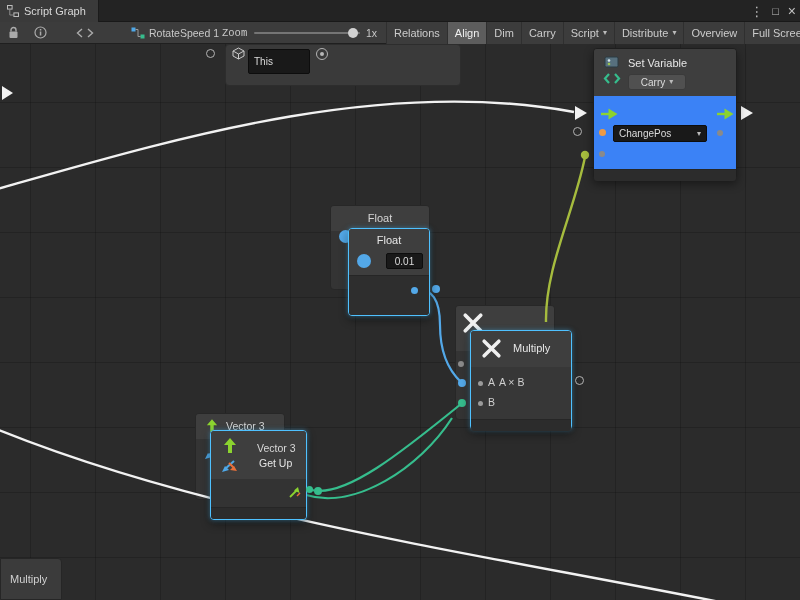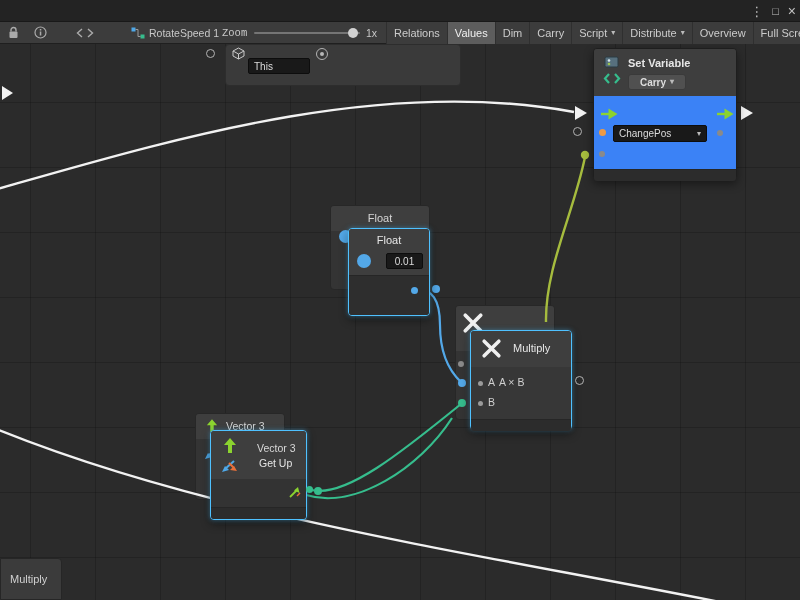--- a/index.html
+++ b/index.html
@@ -132,30 +132,30 @@
         <circle cx="461" cy="364" r="3" fill="#8a8a8a"></circle>
       </g>
     </svg>
 
     <span class="oport" style="left:206px;top:49px;width:9px;height:9px;"></span>
     <div style="position:absolute;z-index:3;left:230px;top:45px;width:105px;height:20px;">
       <svg style="position:absolute;left:2px;top:2px;" width="13" height="13" viewBox="0 0 13 13">
           <path d="M6.5 1 L12 4 V9 L6.5 12 L1 9 V4 Z" fill="#3f3f3f" stroke="#c9c9c9"></path>
           <path d="M1 4 L6.5 7 L12 4 M6.5 7 V12" stroke="#c9c9c9" fill="none"></path>
         </svg>
-      <div class="field" style="left:18px;top:13px;width:62px;height:16px;">
+      <div class="field" style="left:18px;top:4px;width:62px;height:25px;">
         <span>This</span>
       </div>
       <span class="oport" style="left:86px;top:3px;width:12px;height:12px;">
         <span style="position:absolute;left:3px;top:3px;width:4px;height:4px;border-radius:50%;background:#b8b8b8;"></span>
       </span>
     </div>
 
     <div class="node" style="left:593px;top:48px;width:144px;height:132px;">
-      <div class="nhead" style="height:47px;font-weight:bold;">
+      <div class="nhead" style="height:47px;">
         <svg style="position:absolute;left:8px;top:7px;" width="20" height="30" viewBox="0 0 20 30">
           <rect x="3" y="1" width="13" height="10" rx="1.5" fill="#57707e" stroke="#2a3a42"></rect>
           <circle cx="7" cy="4.5" r="1.3" fill="#d9e8f0"></circle>
             <circle cx="7" cy="8" r="1.3" fill="#9bc24c"></circle>
           <path d="M7 18 L3 22.5 L7 27" stroke="#36BD8D" stroke-width="2.2" fill="none"></path>
           <path d="M13 18 L17 22.5 L13 27" stroke="#36BD8D" stroke-width="2.2" fill="none"></path>
         </svg>
         <div class="ntitle" style="left:34px;top:8px;">Set Variable</div>
         <div class="pill" style="left:34px;top:25px;width:58px;">
           <span>Carry</span>
@@ -238,20 +238,28 @@
       </div>
       <div class="nfoot"></div>
     </div>
 
     <div class="cornernode" style="left:0;top:558px;width:62px;height:42px;">
       <span>Multiply</span>
     </div>
   </div>
 
   <div class="tabbar">
+    <div class="tab">
+      <svg width="12" height="12" viewBox="0 0 12 12">
+        <rect x="0.5" y="0.5" width="4.6" height="3.6" fill="none" stroke="#bdbdbd"></rect>
+        <rect x="6.9" y="7.9" width="4.6" height="3.6" fill="none" stroke="#bdbdbd"></rect>
+        <path d="M2.8 4.1 V10 H6.9" stroke="#8d8d8d" fill="none"></path>
+      </svg>
+      <span>Script Graph</span>
+    </div>
     <div class="winicons">
       <span>⋮</span>
       <span style="font-size:11px;">□</span>
       <span style="font-size:14px;">×</span>
     </div>
   </div>
 
   <div class="toolbar">
     <span class="ticon" style="left:8px;">
       <svg width="11" height="13" viewBox="0 0 11 13">
@@ -283,21 +291,21 @@
     <span class="slider" style="left:254px;top:1px;width:106px;height:20px;">
       <span class="track"></span>
       <span class="knob"></span>
     </span>
     <span class="tlabel" style="left:366px;top:5px;">1x</span>
     <div class="tbtns">
       <button class="tbtn">
           <span>Relations</span>
         </button>
       <button class="tbtn active">
-          <span>Values</span>
+          <span>Align</span>
         </button>
       <button class="tbtn">
           <span>Dim</span>
         </button>
       <button class="tbtn">
           <span>Carry</span>
         </button>
       <button class="tbtn">
           <span>Script</span>
           <span class="chev">▾</span>

